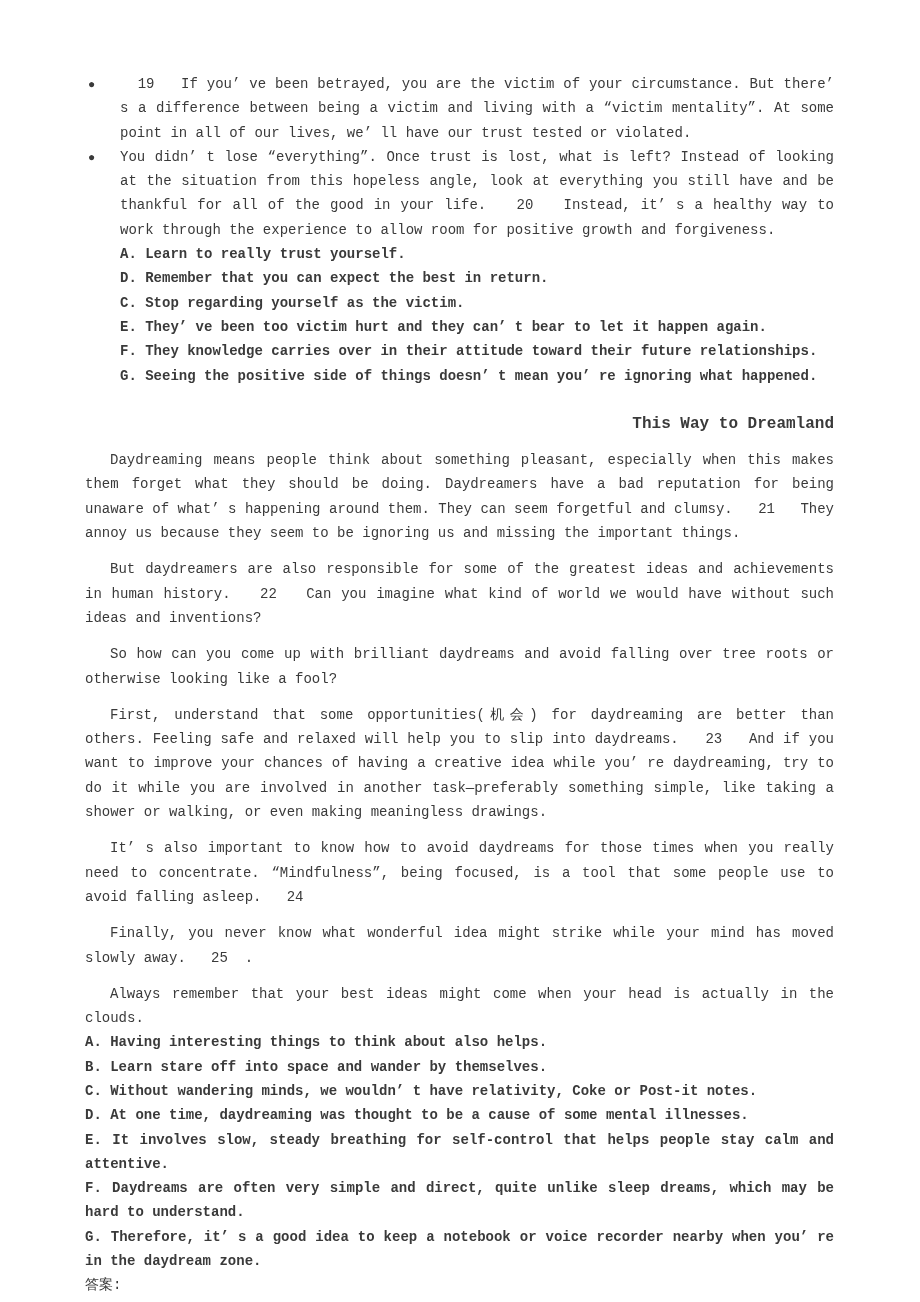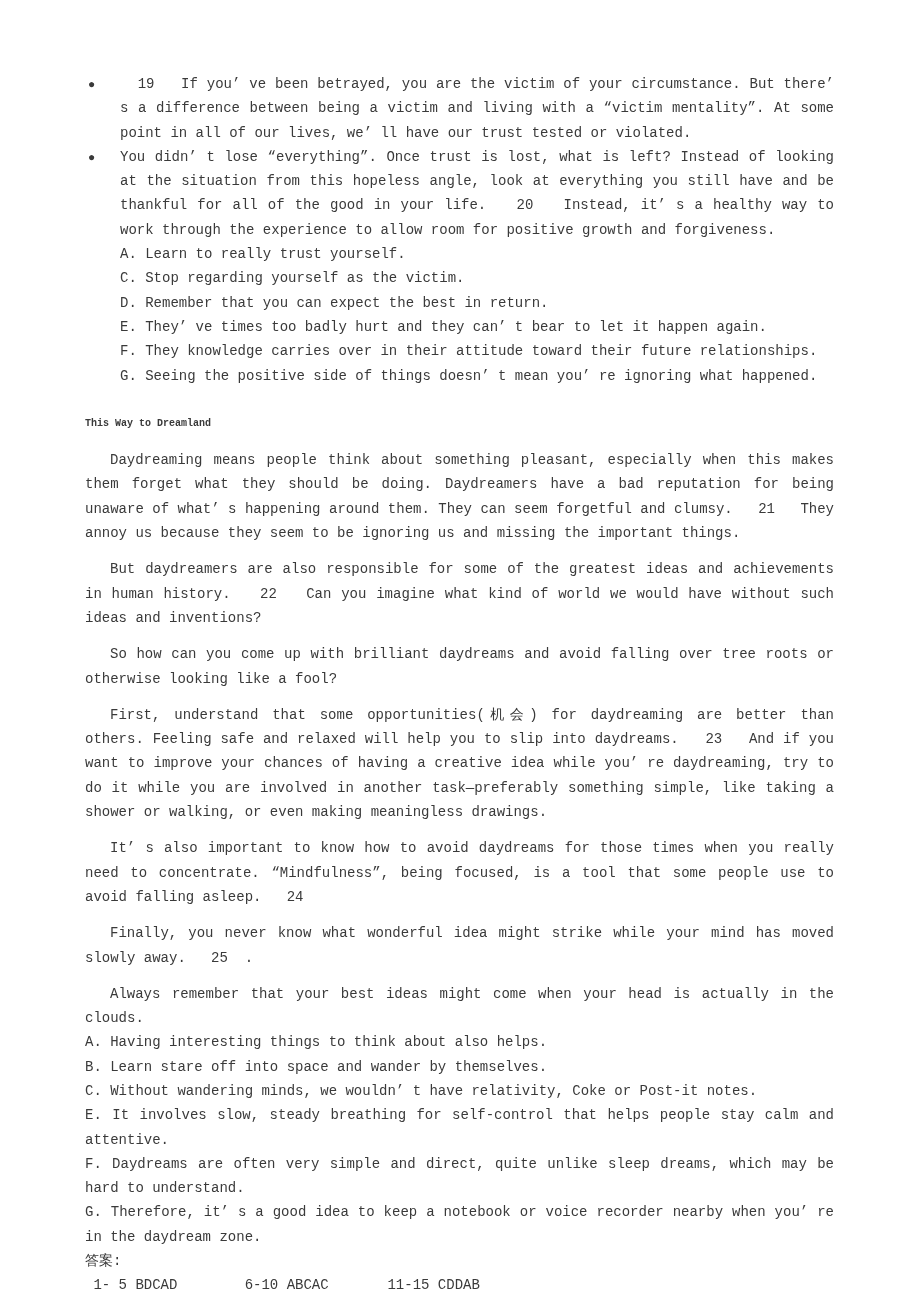--- a/index.html
+++ b/index.html
@@ -25,26 +25,27 @@
   }
   .marker {
     position: absolute;
     left: 3px;
     top: 1px;
     font-size: 12px;
   }
   .options-indent { padding-left: 35px; }
   .option-line, .option-line2 {
     text-align: justify;
+    font-weight: bold;
   }
   .title {
     margin: 24px 0 7px 0;
-    font-size: 10px;
+    font-size: 16px;
     font-weight: bold;
-    text-align: left;
+    text-align: right;
   }
   .para {
     text-align: justify;
     text-indent: 25px;
     margin-top: 12px;
   }
   .blank {
     text-underline-offset: 3px;
   }
   .answers-line {
@@ -61,41 +62,42 @@
     <div class="bullet-text"><span class="blank">&nbsp;&nbsp;19&nbsp;&nbsp;</span> If you’ ve been betrayed, you are the victim of your circumstance. But there’ s a difference between being a victim and living with a “victim mentality”. At some point in all of our lives, we’ ll have our trust tested or violated.</div>
   </div>
 
   <div class="bullet-item">
     <span class="marker">●</span>
     <div class="bullet-text">You didn’ t lose “everything”. Once trust is lost, what is left? Instead of looking at the situation from this hopeless angle, look at everything you still have and be thankful for all of the good in your life. <span class="blank">&nbsp;&nbsp;20&nbsp;&nbsp;</span> Instead, it’ s a healthy way to work through the experience to allow room for positive growth and forgiveness.</div>
   </div>
 
   <div class="options-indent">
       <div class="option-line">A. Learn to really trust yourself.</div>
+      <div class="option-line">D. Remember that you can expect the best in return.</div>
       <div class="option-line">C. Stop regarding yourself as the victim.</div>
-      <div class="option-line">D. Remember that you can expect the best in return.</div>
-      <div class="option-line">E. They’ ve times too badly hurt and they can’ t bear to let it happen again.</div>
+      <div class="option-line">E. They’ ve been too victim hurt and they can’ t bear to let it happen again.</div>
       <div class="option-line">F. They knowledge carries over in their attitude toward their future relationships.</div>
       <div class="option-line">G. Seeing the positive side of things doesn’ t mean you’ re ignoring what happened.</div>
     </div>
 
   <div class="title">This Way to Dreamland</div>
 
   <div class="para">Daydreaming means people think about something pleasant, especially when this makes them forget what they should be doing. Daydreamers have a bad reputation for being unaware of what’ s happening around them. They can seem forgetful and clumsy. <span class="blank">&nbsp;&nbsp;21&nbsp;&nbsp;</span> They annoy us because they seem to be ignoring us and missing the important things.</div>
   <div class="para">But daydreamers are also responsible for some of the greatest ideas and achievements in human history. <span class="blank">&nbsp;&nbsp;22&nbsp;&nbsp;</span> Can you imagine what kind of world we would have without such ideas and inventions?</div>
   <div class="para">So how can you come up with brilliant daydreams and avoid falling over tree roots or otherwise looking like a fool?</div>
   <div class="para">First, understand that some opportunities(机会) for daydreaming are better than others. Feeling safe and relaxed will help you to slip into daydreams. <span class="blank">&nbsp;&nbsp;23&nbsp;&nbsp;</span> And if you want to improve your chances of having a creative idea while you’ re daydreaming, try to do it while you are involved in another task—preferably something simple, like taking a shower or walking, or even making meaningless drawings.</div>
   <div class="para">It’ s also important to know how to avoid daydreams for those times when you really need to concentrate. “Mindfulness”, being focused, is a tool that some people use to avoid falling asleep. <span class="blank">&nbsp;&nbsp;24&nbsp;&nbsp;</span></div>
   <div class="para">Finally, you never know what wonderful idea might strike while your mind has moved slowly away. <span class="blank">&nbsp;&nbsp;25&nbsp;&nbsp;</span>.</div>
   <div class="para">Always remember that your best ideas might come when your head is actually in the clouds.</div>
 
   <div>
       <div class="option-line2">A. Having interesting things to think about also helps.</div>
       <div class="option-line2">B. Learn stare off into space and wander by themselves.</div>
       <div class="option-line2">C. Without wandering minds, we wouldn’ t have relativity, Coke or Post-it notes.</div>
+      <div class="option-line2">D. At one time, daydreaming was thought to be a cause of some mental illnesses.</div>
       <div class="option-line2">E. It involves slow, steady breathing for self-control that helps people stay calm and attentive.</div>
       <div class="option-line2">F. Daydreams are often very simple and direct, quite unlike sleep dreams, which may be hard to understand.</div>
       <div class="option-line2">G. Therefore, it’ s a good idea to keep a notebook or voice recorder nearby when you’ re in the daydream zone.</div>
     </div>
 
   <div class="answers-label">答案:</div>
   <div class="answers-line"> 1- 5 BDCAD        6-10 ABCAC       11-15 CDDAB</div>
 
 </div>
 

